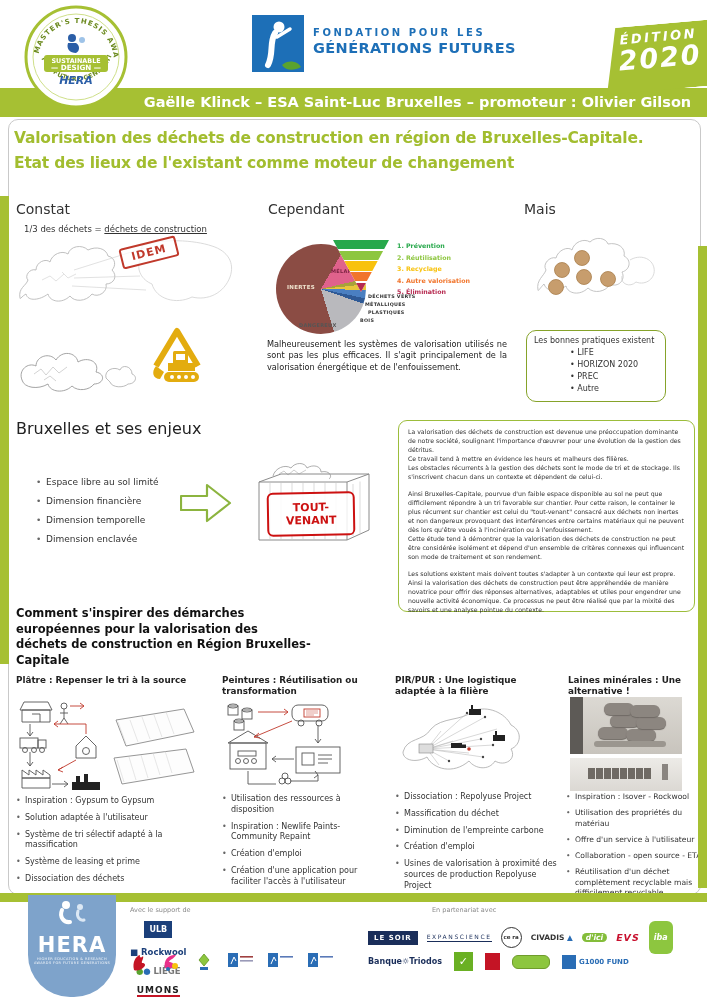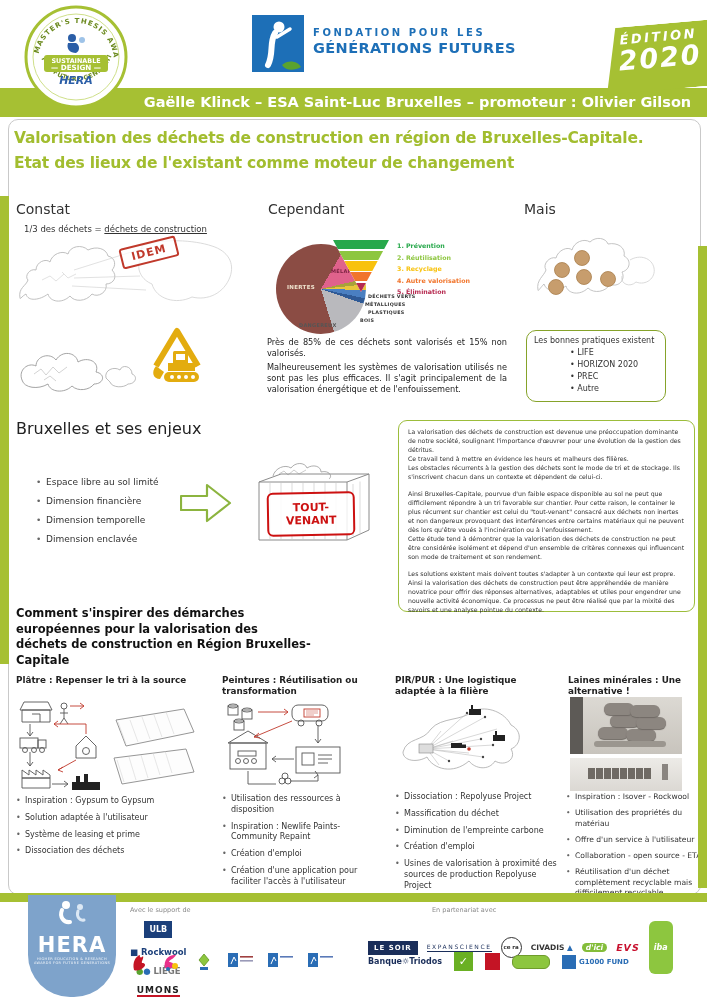--- a/index.html
+++ b/index.html
@@ -82,21 +82,21 @@
   .lg-umons{color:#222;font-weight:bold;font-size:9px;letter-spacing:1px;border-bottom:2px solid #c41425;}
   .lg-un{background:#3f9c35;color:#fff;font-weight:bold;font-size:8px;padding:4px;}
   .lg-u{background:#c41425;color:#fff;font-weight:bold;font-size:9px;padding:4px 6px;}
   .lg-lesoir{background:#1a2e5a;color:#fff;font-size:7px;font-weight:bold;padding:3px 6px;letter-spacing:1px;}
   .lg-expan{color:#1a2e5a;font-size:6px;letter-spacing:1.6px;border-bottom:1px solid #1a2e5a;padding-bottom:1px;}
   .lg-cera{width:19px;height:19px;border:1.2px solid #333;border-radius:50%;font-size:5.5px;font-weight:bold;
     display:flex;align-items:center;justify-content:center;color:#333;line-height:1;}
   .lg-civadis{color:#333;font-weight:bold;font-size:7.5px;}
   .lg-dici{background:#84bd3a;color:#fff;font-style:italic;font-weight:bold;font-size:7.5px;border-radius:5px;padding:0 4px;text-align:center;}
   .lg-evs{color:#c8102e;font-weight:bold;font-style:italic;font-size:9.5px;letter-spacing:1px;}
-  .lg-iba{background:#8dc63f;color:#fff;font-style:italic;font-weight:bold;font-size:8px;border-radius:6px;padding:22px 5px;}
+  .lg-iba{background:#8dc63f;color:#fff;font-style:italic;font-weight:bold;font-size:8px;border-radius:6px;padding:12px 5px;}
   .lg-triodos{color:#1a2e5a;font-weight:bold;font-size:8px;}
   .ic-box{display:inline-block;}
   .ic-coduco{width:19px;height:19px;background:#6ab023;color:#fff;font-size:11px;text-align:center;line-height:19px;}
   .ic-red{width:15px;height:17px;background:#c41425;}
   .ic-pill{width:36px;height:12px;background:#8dc63f;border-radius:6px;border:1px solid #6f9c2c;}
   .lg-g1000{color:#2a6db5;font-weight:bold;font-size:7px;display:flex;align-items:center;gap:3px;}
   .g-sq{width:14px;height:14px;background:#2a6db5;display:inline-block;}
 </style>
 </head>
 <body>
@@ -204,21 +204,20 @@
   <div style="background: rgb(182, 42, 80);"></div>
 </div>
 <div class="abs legend">
   <div style="color: rgb(39, 168, 75);">1.  Prévention</div>
   <div style="color: rgb(141, 198, 63);">2.  Réutilisation</div>
   <div style="color: rgb(248, 194, 14);">3.  Recyclage</div>
   <div style="color: rgb(241, 117, 44);">4.  Autre valorisation</div>
   <div style="color: rgb(182, 42, 80);">5.  Élimination</div>
 </div>
 <div class="abs cep-text">
-  <p style="margin:0;">Près de 85% de ces déchets sont valorisés et 15% non valorisés.</p>
   <p style="margin:2px 0 0;">Malheureusement les systèmes de valorisation utilisés ne sont pas les plus efficaces. Il s'agit principalement de la valorisation énergétique et de l'enfouissement.</p>
 </div>
 
 <div class="abs sec-h" style="left:524px;top:201px;">Mais</div>
 <svg class="abs" style="left:526px;top:230px;" width="140" height="94" viewBox="0 0 140 94">
   <path d="M12,60 C10,50 18,46 20,40 C16,34 24,26 30,28 C32,20 42,16 46,20 C48,12 58,8 64,12 C70,6 80,8 82,14 C92,12 100,18 98,26 C106,30 104,40 96,42 C100,50 92,58 84,54 C80,62 68,64 62,58 C54,66 42,64 40,56 C32,62 20,62 18,54 C14,58 12,62 12,60 Z" stroke="#bdbdbd" fill="none" stroke-width="0.9"></path>
   <path d="M104,30 C114,24 126,28 128,38 C130,48 120,56 110,52 C104,58 94,54 96,46" stroke="#d0d0d0" fill="none" stroke-width="0.8"></path>
   <circle cx="56" cy="28" r="7.5" fill="#c79d6d" stroke="#a87d4a" stroke-width="0.8"></circle>
   <circle cx="36" cy="40" r="7.5" fill="#c79d6d" stroke="#a87d4a" stroke-width="0.8"></circle>
   <circle cx="58" cy="47" r="7.5" fill="#c79d6d" stroke="#a87d4a" stroke-width="0.8"></circle>
@@ -301,20 +300,21 @@
   <g stroke="#8a8a8a" fill="#fdfdfd" stroke-width="0.9">
     <polygon points="102,26 170,15 180,38 112,52"></polygon>
     <path d="M112,50 L104,28 M124,48 L116,26 M136,45 L128,23 M148,43 L140,21 M160,40 L152,18" stroke="#cfcfcf" stroke-width="0.5"></path>
     <polygon points="100,64 172,55 180,78 108,90"></polygon>
     <path d="M110,88 L103,66 M122,86 L115,63 M134,84 L127,61 M146,81 L139,59 M158,79 L151,57" stroke="#cfcfcf" stroke-width="0.5"></path>
   </g>
 </svg>
 <ul class="abs col-bullets" style="left:16px;top:796px;width:180px;">
   <li>Inspiration : Gypsum to Gypsum</li>
   <li>Solution adaptée à l'utilisateur</li>
+  <li>Système de tri sélectif adapté à la massification</li>
   <li>Système de leasing et prime</li>
   <li>Dissociation des déchets</li>
 </ul>
 
 <div class="abs col-title" style="left:222px;top:675px;width:162px;">Peintures : Réutilisation ou transformation</div>
 <svg class="abs" style="left:220px;top:697px;" width="156" height="92" viewBox="0 0 156 92">
   <g stroke="#555" fill="none" stroke-width="0.9">
     <rect x="8" y="9" width="10" height="9"></rect>
       <ellipse cx="13" cy="9" rx="5" ry="2"></ellipse>
     <rect x="22" y="13" width="10" height="9"></rect>

